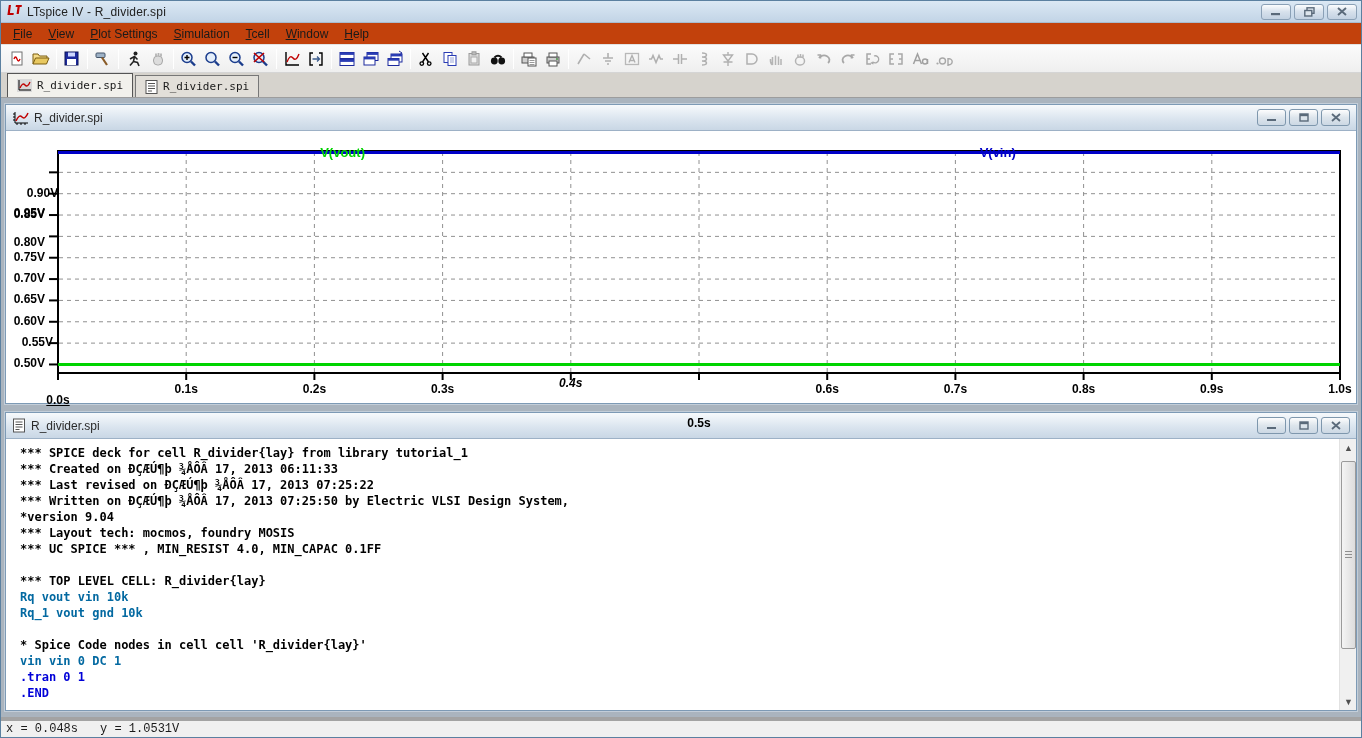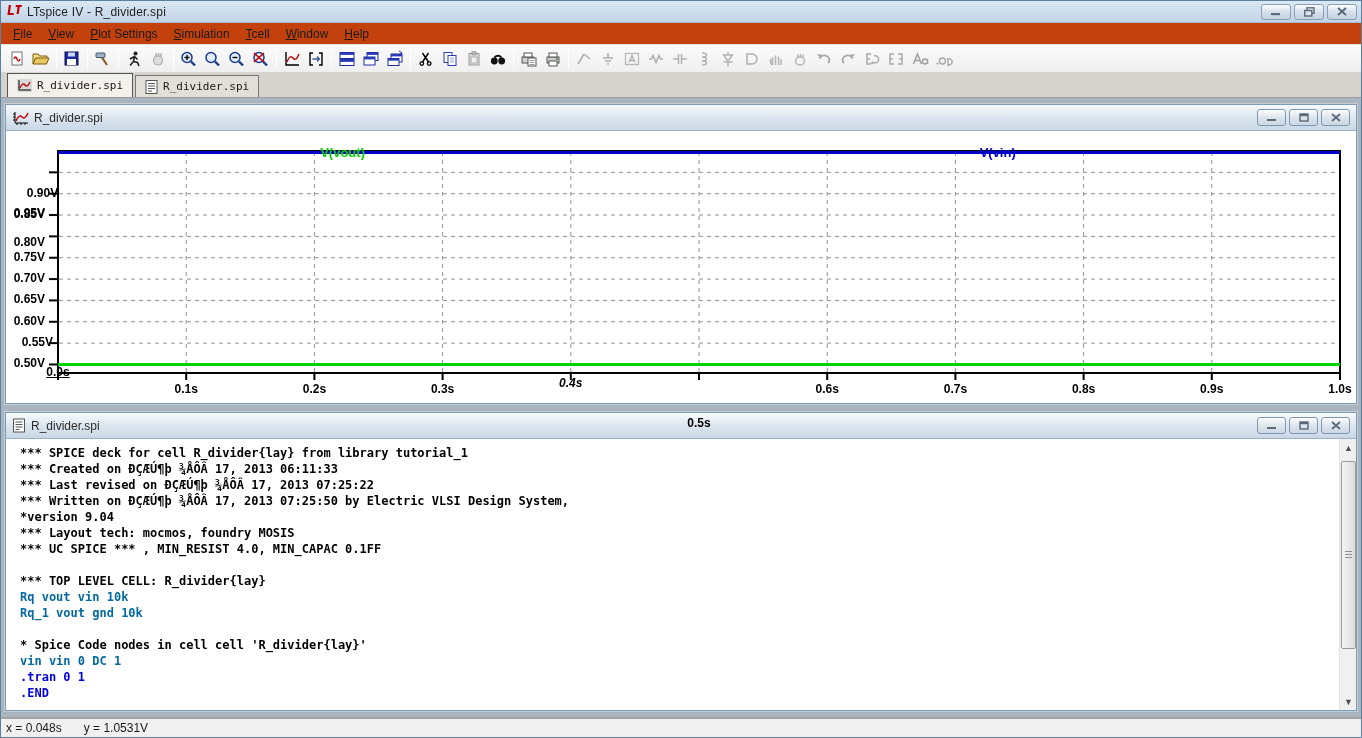--- a/index.html
+++ b/index.html
@@ -63,21 +63,21 @@
   
   .vscroll{position:absolute;top:0;right:0;bottom:0;width:17px;background:#f0f0f0;border-left:1px solid #e2e2e2;}
   .sarrow{position:absolute;left:0;width:17px;height:17px;display:flex;align-items:center;justify-content:center;color:#505050;font-size:9px;}
   .sarrow.up{top:0;} .sarrow.down{bottom:0;}
   .sthumb{position:absolute;left:1px;width:15px;top:22px;height:188px;border:1px solid #9a9a9a;border-radius:2px;
     background:linear-gradient(90deg,#f4f4f4,#dcdcdc);}
   .sthumb::after{content:"";position:absolute;left:3px;right:3px;top:50%;height:7px;margin-top:-4px;
     background:repeating-linear-gradient(#8f8f8f 0 1px,transparent 1px 3px);}
 
   
-  .statusbar{height:20px;flex:0 0 20px;background:#f0f0f0;border-top:2px solid #a3a3a3;display:flex;align-items:center;padding:0 5px;gap:22px;}
+  .statusbar{height:20px;flex:0 0 20px;background:#f0f0f0;border-top:4px solid #a3a3a3;display:flex;align-items:center;padding:0 5px;gap:22px;font-family:Liberation Mono, monospace;}
 </style>
 </head>
 <body>
 
 <div class="titlebar">
   <span class="logo">
     <svg width="15" height="12">
         <path d="M2 1 v9 h5" stroke="#c00000" stroke-width="2.2" fill="none"></path>
         <path d="M8 2 h6 M11 2 v8" stroke="#c00000" stroke-width="2.2" fill="none"></path>
       </svg>
@@ -456,21 +456,21 @@
         <div class="ytick-label" style="left: 0px; width: 39px; top: 225.462px;">0.50V</div>
         <div class="ytick-label" style="left: 8px; width: 39px; top: 204.115px;">0.55V</div>
         <div class="ytick-label" style="left: 0px; width: 39px; top: 182.769px;">0.60V</div>
         <div class="ytick-label" style="left: 0px; width: 39px; top: 161.423px;">0.65V</div>
         <div class="ytick-label" style="left: 0px; width: 39px; top: 140.077px;">0.70V</div>
         <div class="ytick-label" style="left: 0px; width: 39px; top: 118.731px;">0.75V</div>
         <div class="ytick-label" style="left: 0px; width: 39px; top: 104px;">0.80V</div>
         <div class="ytick-label" style="left: 0px; width: 39px; top: 76.0385px;">0.85V</div>
         <div class="ytick-label" style="left: 17px; width: 39px; top: 54.6923px; text-align: center;">0.90V</div>
         <div class="ytick-label" style="left: 0px; width: 39px; top: 33.3462px; margin-top: 42px;">0.95V</div>
-        <div class="xtick-label" style="left: 22px; width: 60px; top: 234px; text-decoration: underline;">0.0s</div>
+        <div class="xtick-label" style="left: 22px; width: 60px; top: 262px; text-decoration: underline;">0.0s</div>
         <div class="xtick-label" style="left: 150.2px; width: 60px; top: 251px;">0.1s</div>
         <div class="xtick-label" style="left: 278.4px; width: 60px; top: 251px;">0.2s</div>
         <div class="xtick-label" style="left: 406.6px; width: 60px; top: 251px;">0.3s</div>
         <div class="xtick-label" style="left: 534.8px; width: 60px; top: 245px; font-style: italic;">0.4s</div>
         <div class="xtick-label" style="left: 663px; width: 60px; top: 251px; margin-top: 34px;">0.5s</div>
         <div class="xtick-label" style="left: 791.2px; width: 60px; top: 251px;">0.6s</div>
         <div class="xtick-label" style="left: 919.4px; width: 60px; top: 251px;">0.7s</div>
         <div class="xtick-label" style="left: 1047.6px; width: 60px; top: 251px;">0.8s</div>
         <div class="xtick-label" style="left: 1175.8px; width: 60px; top: 251px;">0.9s</div>
         <div class="xtick-label" style="left: 1304px; width: 60px; top: 251px;">1.0s</div>

